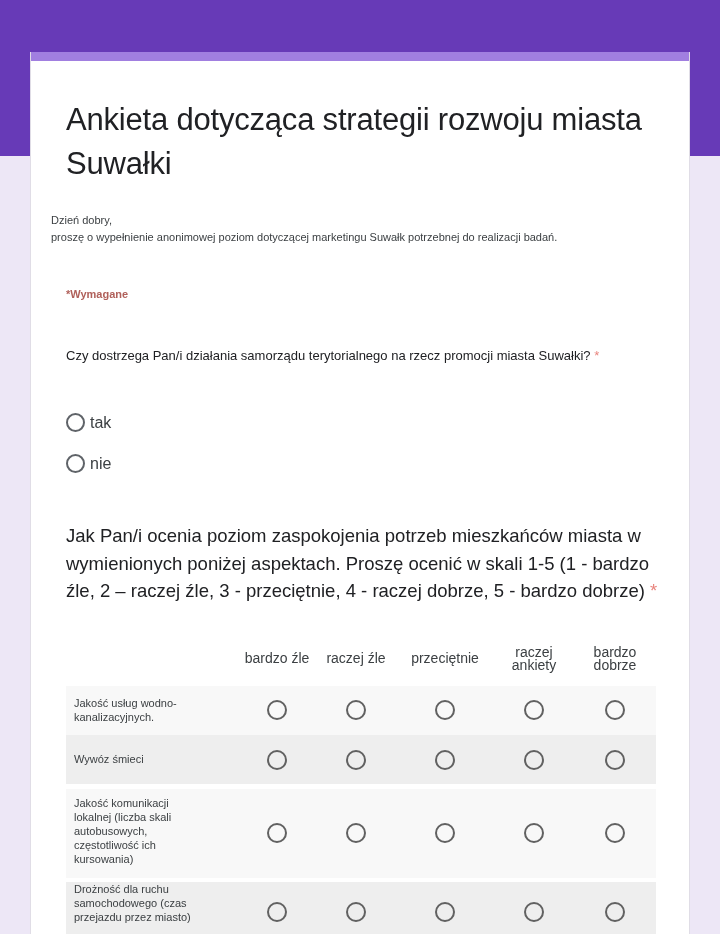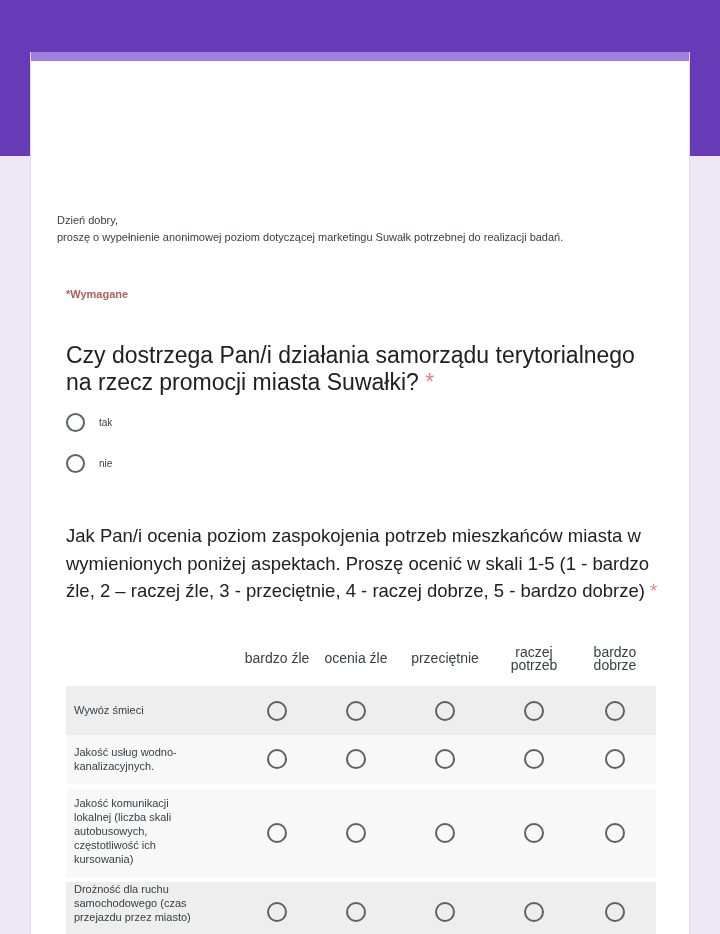--- a/index.html
+++ b/index.html
@@ -22,39 +22,39 @@
   .card-stripe {
     position: absolute; left: 0; top: 0; width: 100%; height: 9px;
     background: #a17fe0;
   }
   .form-title {
     position: absolute; left: 35px; top: 46px; width: 600px;
     font-size: 31px; line-height: 44px; color: #202124; font-weight: normal;
     letter-spacing: -0.2px;
   }
   .form-desc {
-    position: absolute; left: 26px; top: 160px; width: 600px;
+    position: absolute; left: 20px; top: 160px; width: 600px;
     font-size: 11px; line-height: 17px; color: #3c4043;
   }
   .required-note {
     position: absolute; left: 35px; top: 236px;
     font-size: 11px; color: #b0605a; font-weight: bold;
   }
   .q1-title {
     position: absolute; left: 35px; top: 290px; width: 590px;
-    font-size: 23px; line-height: 27px; color: #202124;
+    font-size: 13px; line-height: 27px; color: #202124;
   }
   .asterisk { color: #d93025; opacity: 0.6; }
   .radio {
     display: inline-block; width: 19px; height: 19px; border-radius: 50%;
     border: 2px solid #5f6368; background: transparent;
   }
   .option {
-    position: absolute; left: 35px; display: flex; align-items: center; gap: 14px;
-    font-size: 10px; color: #3c4043;
+    position: absolute; left: 35px; display: flex; align-items: center; gap: 5px;
+    font-size: 16px; color: #3c4043;
   }
   .q2-title {
     position: absolute; left: 35px; top: 470px; width: 600px;
     font-size: 18.5px; line-height: 27.5px; color: #202124;
   }
   .grid {
     position: absolute; left: 35px; top: 588px; width: 590px;
   }
   .grid-head {
     position: relative; height: 46px;
@@ -78,20 +78,21 @@
   }
 </style>
 </head>
 <body>
 
 <div class="header-band"></div>
 
 <div class="card">
   <div class="card-stripe"></div>
 
+  <h1 class="form-title">Ankieta dotycząca strategii rozwoju miasta Suwałki</h1>
 
   <div class="form-desc">
     <div>Dzień dobry,</div>
     <div>proszę o wypełnienie anonimowej poziom dotyczącej marketingu Suwałk potrzebnej do realizacji badań.</div>
   </div>
 
   <div class="required-note">*Wymagane</div>
 
   <div class="q1-title">
     <span>Czy dostrzega Pan/i działania samorządu terytorialnego na rzecz promocji miasta Suwałki?</span>
@@ -108,42 +109,42 @@
   </label>
 
   <div class="q2-title">
     <span>Jak Pan/i ocenia poziom zaspokojenia potrzeb mieszkańców miasta w wymienionych poniżej aspektach. Proszę ocenić w skali 1-5 (1 - bardzo źle, 2 – raczej źle, 3 - przeciętnie, 4 - raczej dobrze, 5 - bardzo dobrze)</span>
     <span class="asterisk">*</span>
   </div>
 
   <div class="grid">
     <div class="grid-head">
       <div class="col-label" style="left:211px;top:12px;">bardzo źle</div>
-      <div class="col-label" style="left:290px;top:12px;">ocenia źle</div>
+      <div class="col-label" style="left:290px;top:12px;">raczej źle</div>
       <div class="col-label" style="left:379px;top:12px;">przeciętnie</div>
-      <div class="col-label" style="left:468px;width:50px;margin-left:-25px;">raczej potrzeb</div>
+      <div class="col-label" style="left:468px;width:50px;margin-left:-25px;">raczej ankiety</div>
       <div class="col-label" style="left:549px;width:50px;margin-left:-25px;">bardzo dobrze</div>
+    </div>
+
+    <div class="grid-row odd" style="height:49px;">
+      <div class="row-label" style="top:10px;">Jakość usług wodno-kanalizacyjnych.</div>
+      <span class="radio" style="left:211px;top:24px;"></span>
+      <span class="radio" style="left:290px;top:24px;"></span>
+      <span class="radio" style="left:379px;top:24px;"></span>
+      <span class="radio" style="left:468px;top:24px;"></span>
+      <span class="radio" style="left:549px;top:24px;"></span>
     </div>
 
     <div class="grid-row even" style="height:49px;">
       <div class="row-label" style="top:17px;">Wywóz śmieci</div>
       <span class="radio" style="left:211px;top:25px;"></span>
       <span class="radio" style="left:290px;top:25px;"></span>
       <span class="radio" style="left:379px;top:25px;"></span>
       <span class="radio" style="left:468px;top:25px;"></span>
       <span class="radio" style="left:549px;top:25px;"></span>
-    </div>
-
-    <div class="grid-row odd" style="height:49px;">
-      <div class="row-label" style="top:10px;">Jakość usług wodno-kanalizacyjnych.</div>
-      <span class="radio" style="left:211px;top:24px;"></span>
-      <span class="radio" style="left:290px;top:24px;"></span>
-      <span class="radio" style="left:379px;top:24px;"></span>
-      <span class="radio" style="left:468px;top:24px;"></span>
-      <span class="radio" style="left:549px;top:24px;"></span>
     </div>
 
     <div style="height:5px;background:#ffffff;"></div>
 
     <div class="grid-row odd" style="height:89px;">
       <div class="row-label" style="top:7px;width:130px;">Jakość komunikacji lokalnej (liczba skali autobusowych, częstotliwość ich kursowania)</div>
       <span class="radio" style="left:211px;top:44px;"></span>
       <span class="radio" style="left:290px;top:44px;"></span>
       <span class="radio" style="left:379px;top:44px;"></span>
       <span class="radio" style="left:468px;top:44px;"></span>

